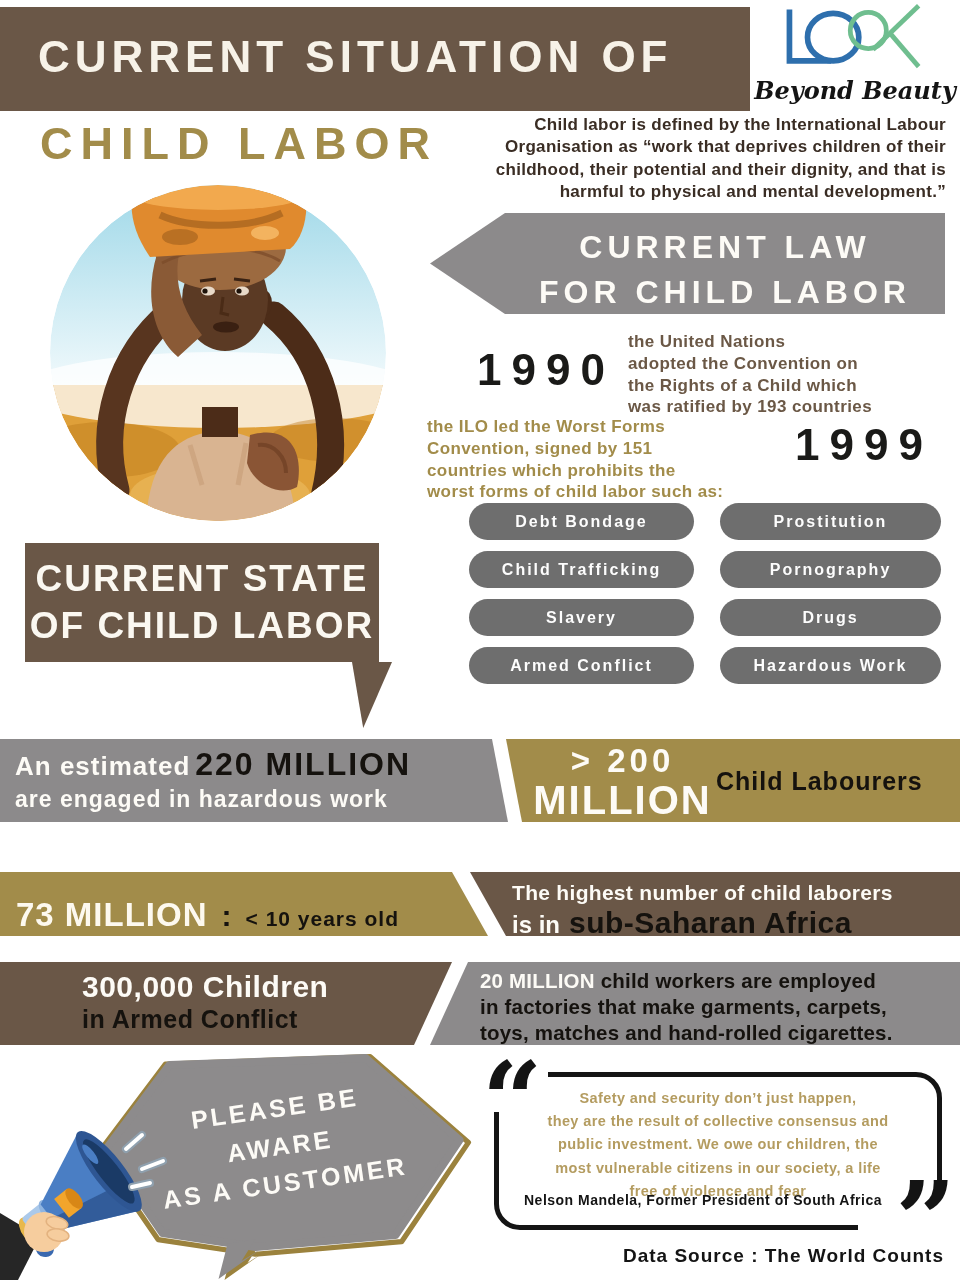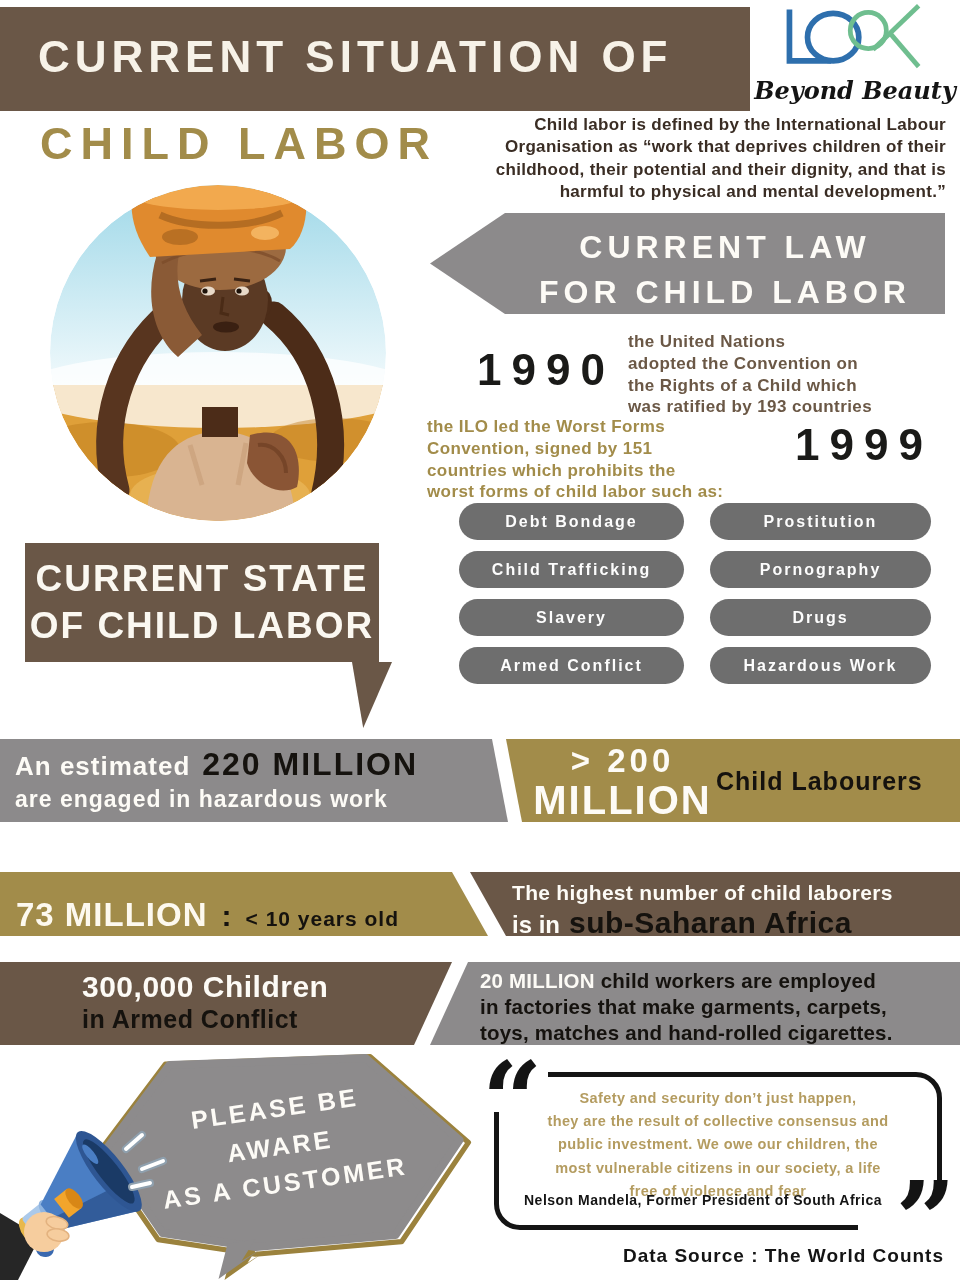--- a/index.html
+++ b/index.html
@@ -31,21 +31,21 @@
   .law-title span{display:block;}
   .year{position:absolute;font-size:44px;font-weight:bold;letter-spacing:10px;color:#1a1a18;}
   .y1990{left:477px;top:345px;}
   .y1999{left:795px;top:420px;}
   .law-text{position:absolute;font-size:17px;font-weight:bold;line-height:1.28;letter-spacing:0.4px;}
   .law-text span{display:block;}
   .t1990{left:628px;top:331px;width:320px;color:#6b5846;}
   .t1999{left:412px;top:416px;width:370px;color:#a28c4a;margin-left:15px;}
 
   
-  .pills{position:absolute;left:459px;top:503px;display:grid;grid-template-columns:225px 221px;
+  .pills{position:absolute;left:469px;top:503px;display:grid;grid-template-columns:225px 221px;
         column-gap:26px;row-gap:11px;}
   .pill{height:37px;border-radius:19px;background:#6e6e6e;color:#fdfdfd;font-size:16px;
         font-weight:bold;letter-spacing:2px;display:flex;align-items:center;justify-content:center;}
 
   
   .state-bubble{position:absolute;left:25px;top:543px;width:354px;height:119px;background:#6a5747;
         display:flex;flex-direction:column;justify-content:center;text-align:center;}
   .state-bubble span{display:block;font-size:37px;font-weight:bold;color:#fbf8f1;letter-spacing:2px;line-height:1.25;}
   .state-tail{position:absolute;left:352px;top:662px;width:40px;height:66px;background:#6a5747;
         clip-path:polygon(0 0,100% 0,28% 100%);}
@@ -57,21 +57,21 @@
   .row1 .left {background:#8c8a8b;clip-path:polygon(0 0,492px 0,508px 100%,0 100%);}
   .row1 .right{background:#a28c4a;clip-path:polygon(506px 0,100% 0,100% 100%,522px 100%);}
   .row2{top:872px;height:64px;}
   .row2 .left {background:#a28c4a;clip-path:polygon(0 0,452px 0,488px 100%,0 100%);}
   .row2 .right{background:#6a5747;clip-path:polygon(470px 0,100% 0,100% 100%,506px 100%);}
   .row3{top:962px;height:83px;}
   .row3 .left {background:#6a5747;clip-path:polygon(0 0,452px 0,414px 100%,0 100%);}
   .row3 .right{background:#8c8a8b;clip-path:polygon(468px 0,100% 0,100% 100%,430px 100%);}
 
   .r1l{position:absolute;left:15px;top:7px;}
-  .r1l .l1{display:flex;align-items:baseline;gap:12px;}
+  .r1l .l1{display:flex;align-items:baseline;gap:5px;}
   .r1l .w{color:#fdfbf6;font-weight:bold;font-size:26px;letter-spacing:1px;}
   .r1l .b{color:#15120e;font-weight:bold;font-size:32px;letter-spacing:2px;}
   .r1l .l2{color:#fdfbf6;font-weight:bold;font-size:23px;letter-spacing:1px;margin-top:3px;}
   .r1r-num{position:absolute;left:530px;top:5px;width:185px;text-align:center;color:#fdfbf6;
         font-weight:bold;line-height:1.05;}
   .r1r-num .top{display:block;font-size:33px;letter-spacing:4px;}
   .r1r-num .bottom{display:block;font-size:40px;letter-spacing:2px;}
   .r1r-label{position:absolute;left:716px;top:28px;font-size:25px;font-weight:bold;
         color:#15120e;letter-spacing:1px;}
 

